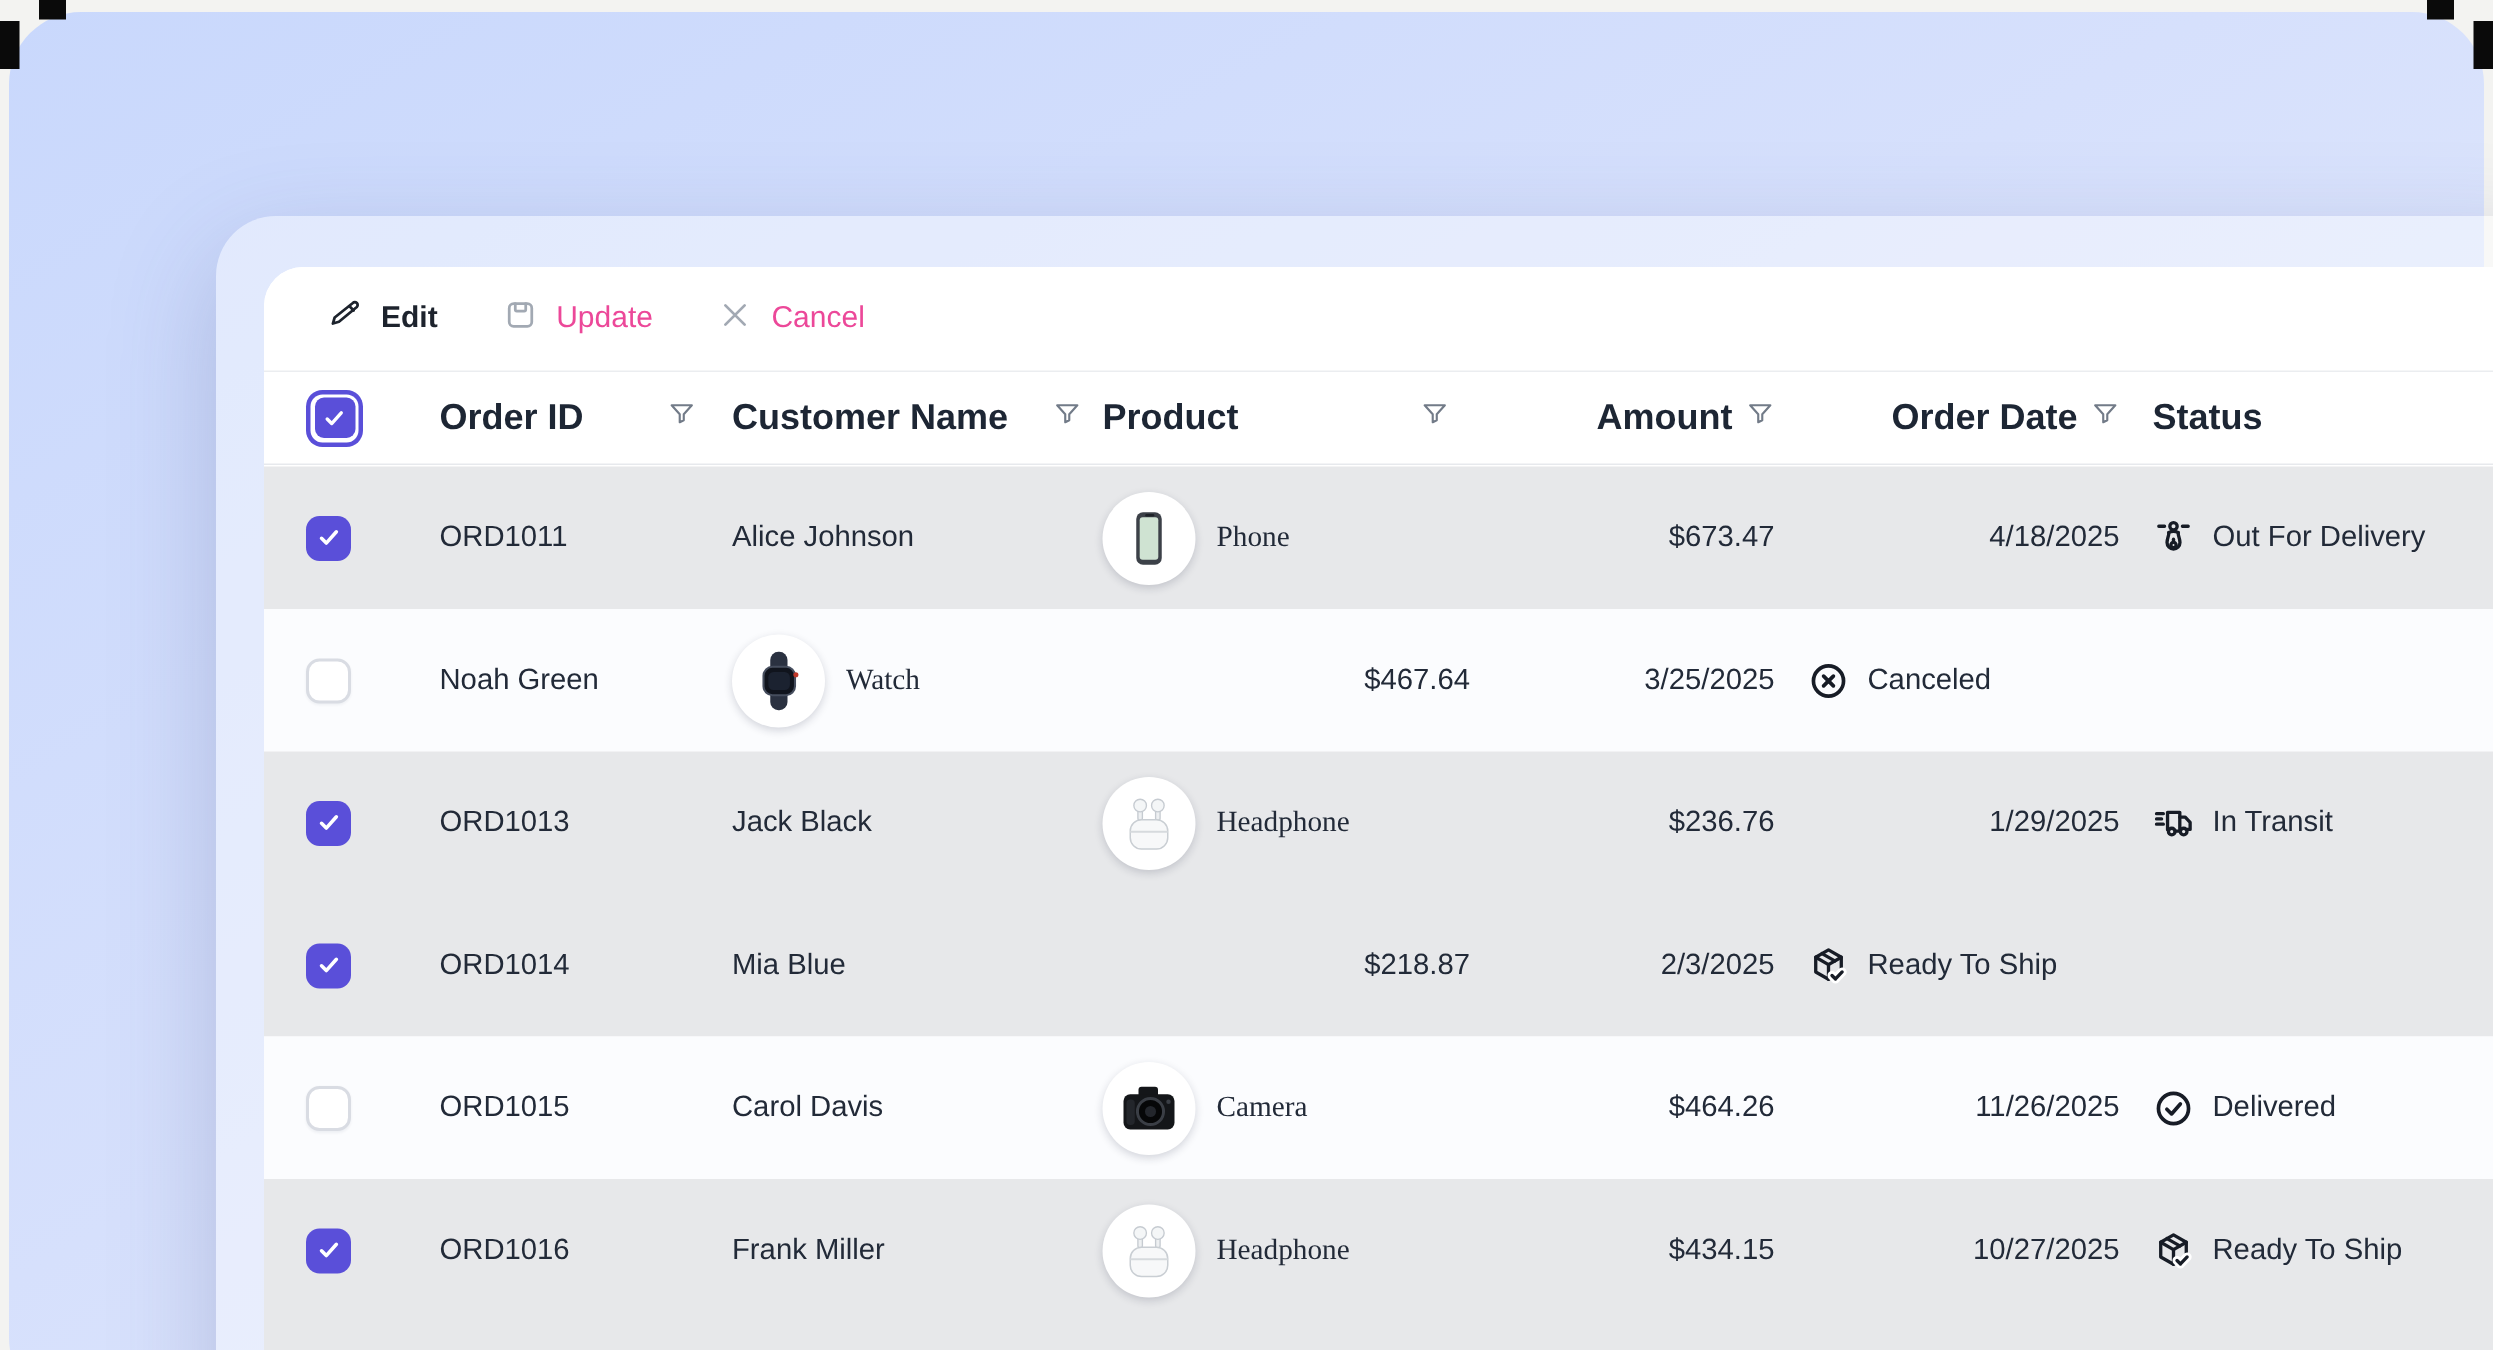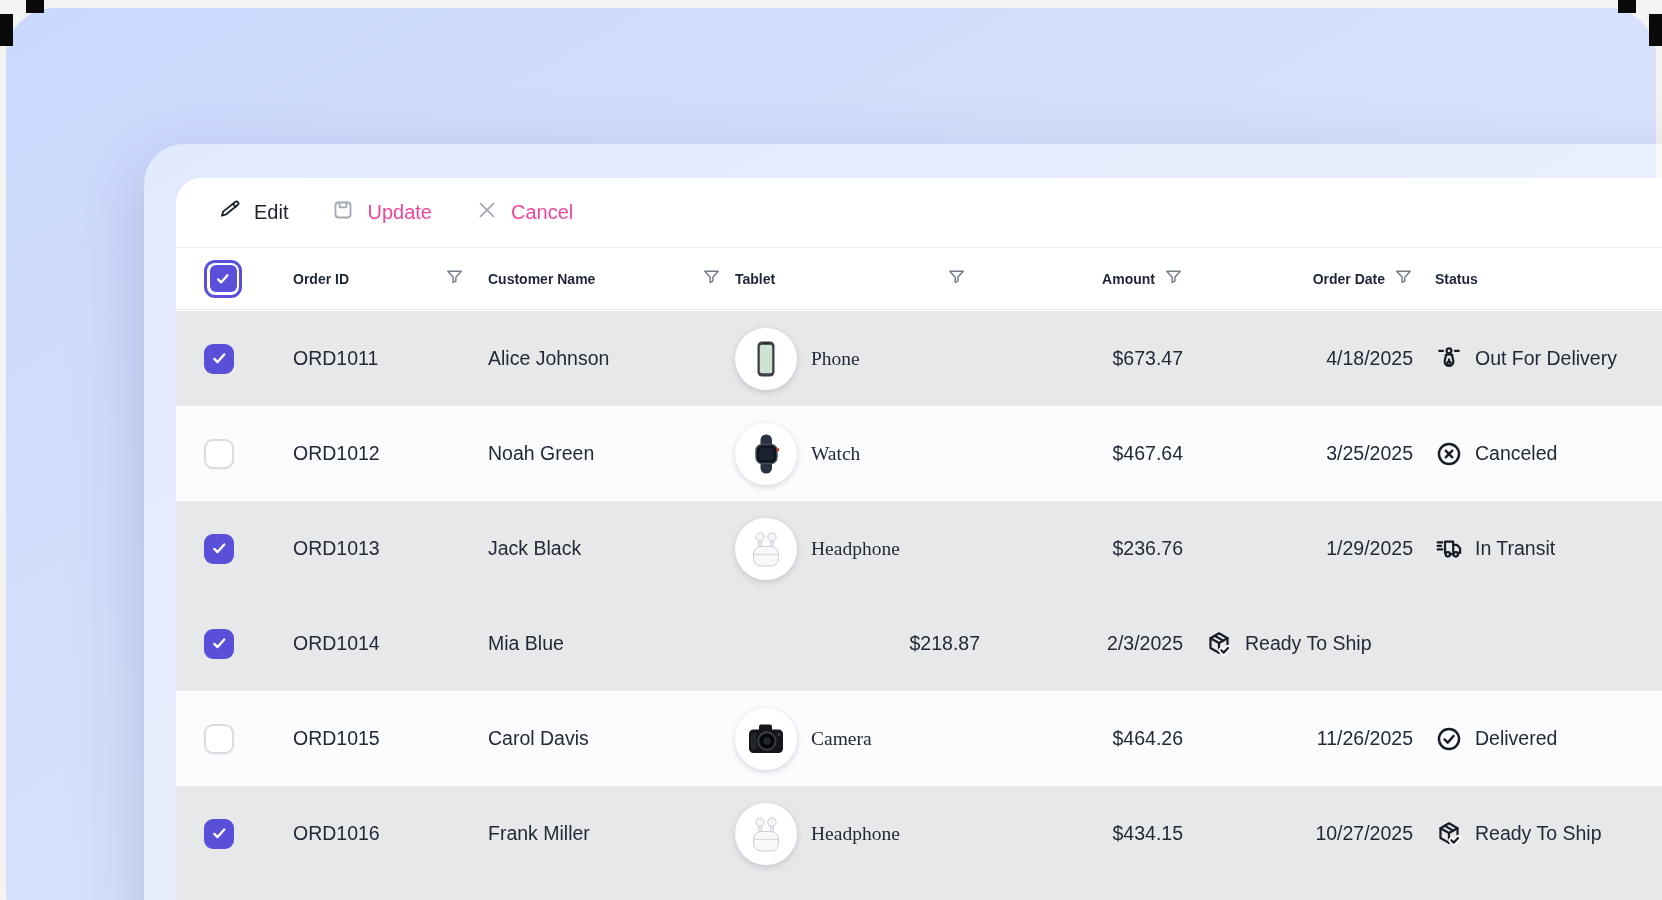--- a/index.html
+++ b/index.html
@@ -22,30 +22,30 @@
   .window-outer { position:absolute; left:144px; top:144px; right:-60px; bottom:-60px;
     border-radius:40px 40px 0 0; background:rgba(255,255,255,0.42);
     box-shadow:0 24px 70px rgba(70,80,140,0.25); }
   .window { position:absolute; left:32px; top:34px; right:0; bottom:0;
     background:#ffffff; border-top-left-radius:26px; overflow:hidden; }
 
   
   .toolbar { height:70px; display:flex; align-items:center; gap:44px;
     padding-left:43px; border-bottom:1px solid #ebedf0; background:#fff; }
   .tb-btn { display:flex; align-items:center; gap:13px; background:none; border:none;
-    font-family:inherit; font-size:20px; font-weight:400; color:#1d232d; cursor:pointer; }
+    font-family:inherit; font-size:20px; font-weight:700; color:#1d232d; cursor:pointer; }
   .tb-btn svg { stroke:#1d232d; }
   .tb-btn.disabled { color:#ec4899; font-weight:400; cursor:default; }
   .tb-btn.disabled svg { stroke:#a2a9b3; }
 
   
   .grid-cols { display:grid; grid-template-columns:117px 195px 247px 245px 203px 230px 1fr; }
   .thead { height:62px; background:#fff; border-bottom:1px solid #e7e9ed; }
   .cell { display:flex; align-items:center; height:100%; min-width:0; }
-  .thead .cell { font-size:14px; font-weight:700; color:#1d2634; }
+  .thead .cell { font-size:24px; font-weight:700; color:#1d2634; }
   .col-check { padding-left:28px; }
   .col-id, .col-name, .col-product { justify-content:space-between; padding-right:14px; }
   .col-id { padding-right:24px; }
   .col-amount, .col-date { justify-content:flex-end; text-align:right; }
   .col-status { padding-left:22px; gap:12px; justify-content:flex-start; }
   .thead .col-status { justify-content:space-between; padding-right:30px; }
   .funnel { flex:0 0 auto; }
 
   
   .tbody { position:absolute; left:0; right:0; top:133px; bottom:0;
@@ -149,21 +149,21 @@
                 <path d="M3.5 4h17l-6.8 7.6v5l-3.4 1.7v-6.7Z"></path>
               </svg></span>
         </div>
         <div class="cell col-name th" data-name="column-header-customer-name">
           <span data-name="column-label">Customer Name</span>
           <span class="funnel" data-name="filter-icon"><svg width="19" height="19" viewBox="0 0 24 24" fill="none" stroke="#727b88" stroke-width="1.8" stroke-linejoin="round">
                 <path d="M3.5 4h17l-6.8 7.6v5l-3.4 1.7v-6.7Z"></path>
               </svg></span>
         </div>
         <div class="cell col-product th" data-name="column-header-product">
-          <span data-name="column-label">Tablet</span>
+          <span data-name="column-label">Product</span>
           <span class="funnel" data-name="filter-icon"><svg width="19" height="19" viewBox="0 0 24 24" fill="none" stroke="#727b88" stroke-width="1.8" stroke-linejoin="round">
                 <path d="M3.5 4h17l-6.8 7.6v5l-3.4 1.7v-6.7Z"></path>
               </svg></span>
         </div>
         <div class="cell col-amount th" data-name="column-header-amount" style="gap:9px">
           <span data-name="column-label">Amount</span>
           <span class="funnel" data-name="filter-icon"><svg width="19" height="19" viewBox="0 0 24 24" fill="none" stroke="#727b88" stroke-width="1.8" stroke-linejoin="round">
                 <path d="M3.5 4h17l-6.8 7.6v5l-3.4 1.7v-6.7Z"></path>
               </svg></span>
         </div>
@@ -228,23 +228,20 @@
             </span>
             <span data-name="status-cell">Out For Delivery</span>
           </div>
         </div>
           <div class="trow grid-cols" data-name="table-row">
           <div class="cell col-check">
             <div class="checkbox unchecked" data-name="row-checkbox">
               
             </div>
           </div>
-          <div class="cell col-id">
-              <span data-name="order-id-cell">ORD1012</span>
-            </div>
           <div class="cell col-name">
               <span data-name="customer-name-cell">Noah Green</span>
             </div>
           <div class="cell col-product">
             <span class="prod-wrap">
               <span class="avatar" data-name="product-image" data-product="watch-product-icon">
 
                 <svg data-name="watch-product-icon" width="48" height="48" viewBox="0 0 48 48">
                   <rect x="18.5" y="4.5" width="11.5" height="39" rx="5.5" fill="#2a3140"></rect>
                   <rect x="14" y="14.5" width="21" height="19" rx="6" fill="#10141d" stroke="#454d5d" stroke-width="1.4"></rect>

